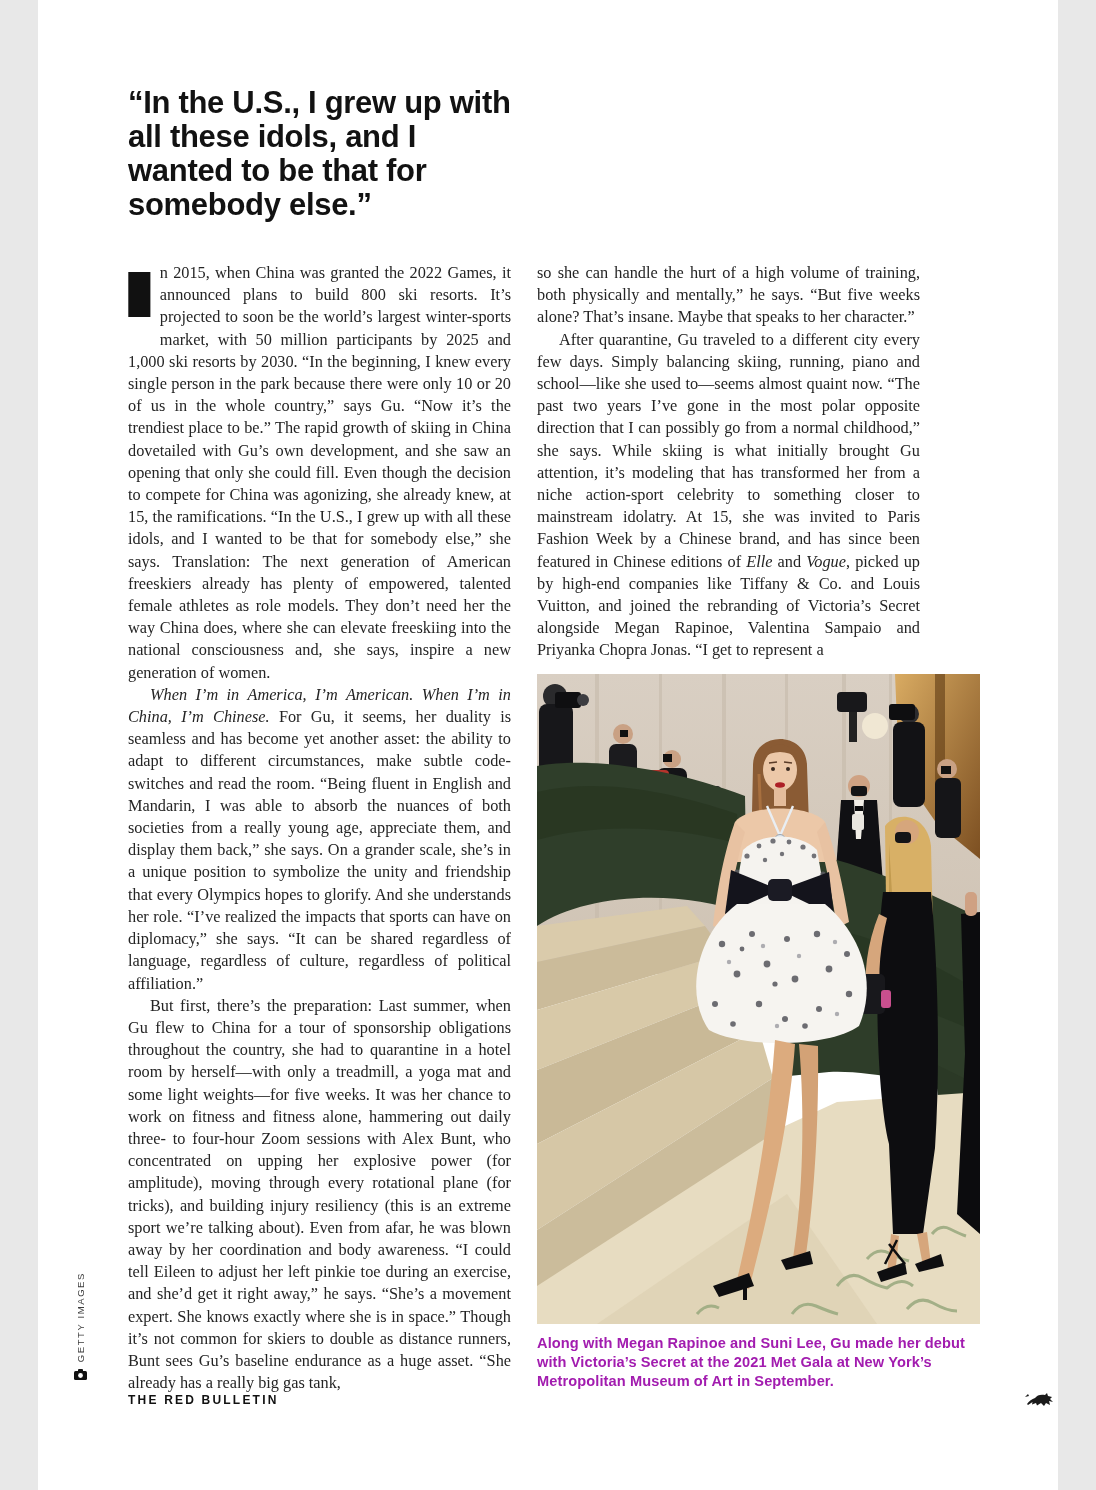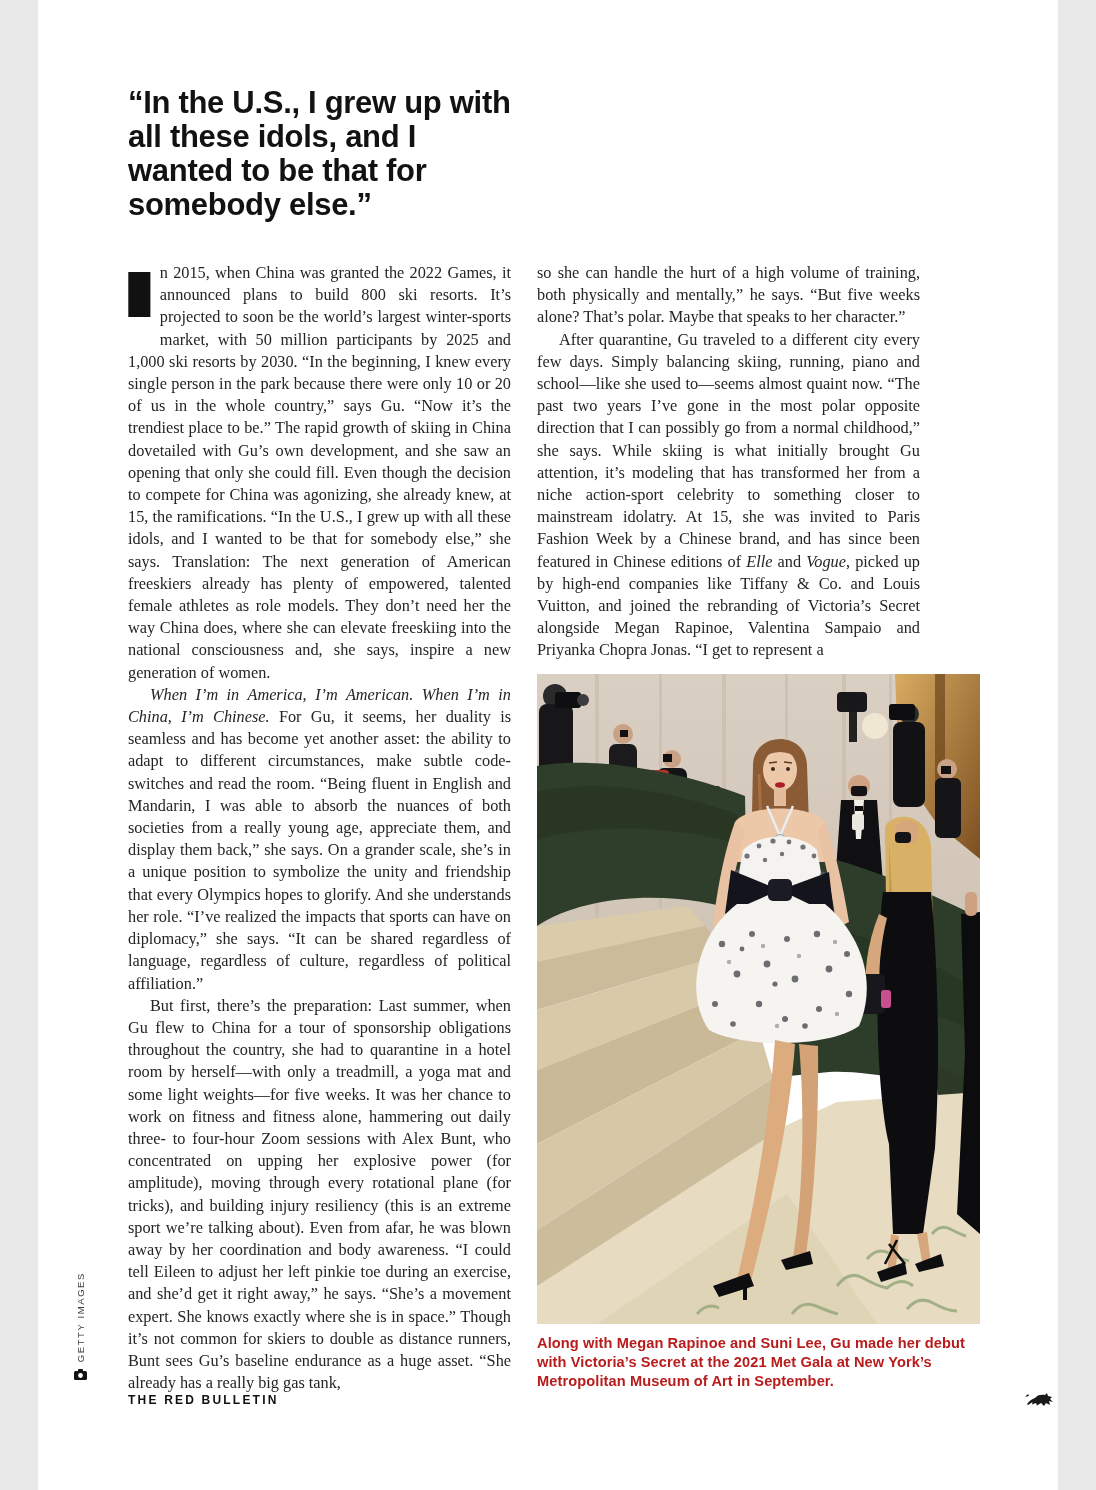--- a/index.html
+++ b/index.html
@@ -58,21 +58,21 @@
     line-height:0;
   }
   .photo-fig svg{display:block;}
 
   .caption{
     margin:10px 0 0 0;
     width:434px;
     font-family:"Liberation Sans", sans-serif;
     font-weight:bold;
     font-size:14.6px;line-height:19px;
-    color:#b91c1c;
+    color:#a21caf;
     letter-spacing:0.1px;
   }
 
   
   .credit{
     position:absolute;left:36px;top:1272px;
     display:flex;flex-direction:column;align-items:center;gap:7px;
   }
   .credit-text{
     writing-mode:vertical-rl;
@@ -110,21 +110,21 @@
 
   <div class="columns">
 
     <div class="col">
       <p><span class="dropcap">I</span><span>n 2015, when China was granted the 2022 Games, it announced plans to build 800 ski resorts. It’s projected to soon be the world’s largest winter-sports market, with 50 million participants by 2025 and 1,000 ski resorts by 2030. “In the beginning, I knew every single person in the park because there were only 10 or 20 of us in the whole country,” says Gu. “Now it’s the trendiest place to be.” The rapid growth of skiing in China dovetailed with Gu’s own development, and she saw an opening that only she could fill. Even though the decision to compete for China was agonizing, she already knew, at 15, the ramifications. “In the U.S., I grew up with all these idols, and I wanted to be that for somebody else,” she says. Translation: The next generation of American freeskiers already has plenty of empowered, talented female athletes as role models. They don’t need her the way China does, where she can elevate freeskiing into the national consciousness and, she says, inspire a new generation of women.</span></p>
       <p class="indent"><em>When I’m in America, I’m American. When I’m in China, I’m Chinese.</em><span> For Gu, it seems, her duality is seamless and has become yet another asset: the ability to adapt to different circumstances, make subtle code-switches and read the room. “Being fluent in English and Mandarin, I was able to absorb the nuances of both societies from a really young age, appreciate them, and display them back,” she says. On a grander scale, she’s in a unique position to symbolize the unity and friendship that every Olympics hopes to glorify. And she understands her role. “I’ve realized the impacts that sports can have on diplomacy,” she says. “It can be shared regardless of language, regardless of culture, regardless of political affiliation.”</span></p>
       <p class="indent">But first, there’s the preparation: Last summer, when Gu flew to China for a tour of sponsorship obligations throughout the country, she had to quarantine in a hotel room by herself—with only a treadmill, a yoga mat and some light weights—for five weeks. It was her chance to work on fitness and fitness alone, hammering out daily three- to four-hour Zoom sessions with Alex Bunt, who concentrated on upping her explosive power (for amplitude), moving through every rotational plane (for tricks), and building injury resiliency (this is an extreme sport we’re talking about). Even from afar, he was blown away by her coordination and body awareness. “I could tell Eileen to adjust her left pinkie toe during an exercise, and she’d get it right away,” he says. “She’s a movement expert. She knows exactly where she is in space.” Though it’s not common for skiers to double as distance runners, Bunt sees Gu’s baseline endurance as a huge asset. “She already has a really big gas tank,</p>
     </div>
 
     <div class="col">
-      <p>so she can handle the hurt of a high volume of training, both physically and mentally,” he says. “But five weeks alone? That’s polar. Maybe that speaks to her character.”</p>
+      <p>so she can handle the hurt of a high volume of training, both physically and mentally,” he says. “But five weeks alone? That’s insane. Maybe that speaks to her character.”</p>
       <p class="indent"><span>After quarantine, Gu traveled to a different city every few days. Simply balancing skiing, running, piano and school—like she used to—seems almost quaint now. “The past two years I’ve gone in the most polar opposite direction that I can possibly go from a normal childhood,” she says. While skiing is what initially brought Gu attention, it’s modeling that has transformed her from a niche action-sport celebrity to something closer to mainstream idolatry. At 15, she was invited to Paris Fashion Week by a Chinese brand, and has since been featured in Chinese editions of </span><em>Elle</em><span> and </span><em>Vogue</em><span>, picked up by high-end companies like Tiffany &amp; Co. and Louis Vuitton, and joined the rebranding of Victoria’s Secret alongside Megan Rapinoe, Valentina Sampaio and Priyanka Chopra Jonas. “I get to represent a</span></p>
 
       <figure class="photo-fig">
         <svg width="443" height="650" viewBox="0 0 443 650" xmlns="http://www.w3.org/2000/svg">
           <defs>
             <linearGradient id="gold" x1="0" y1="0" x2="1" y2="1">
               <stop offset="0" stop-color="#d9ab62"></stop>
               <stop offset="1" stop-color="#7c4f21"></stop>
             </linearGradient>
             <linearGradient id="drape" x1="0" y1="0" x2="0" y2="1">

